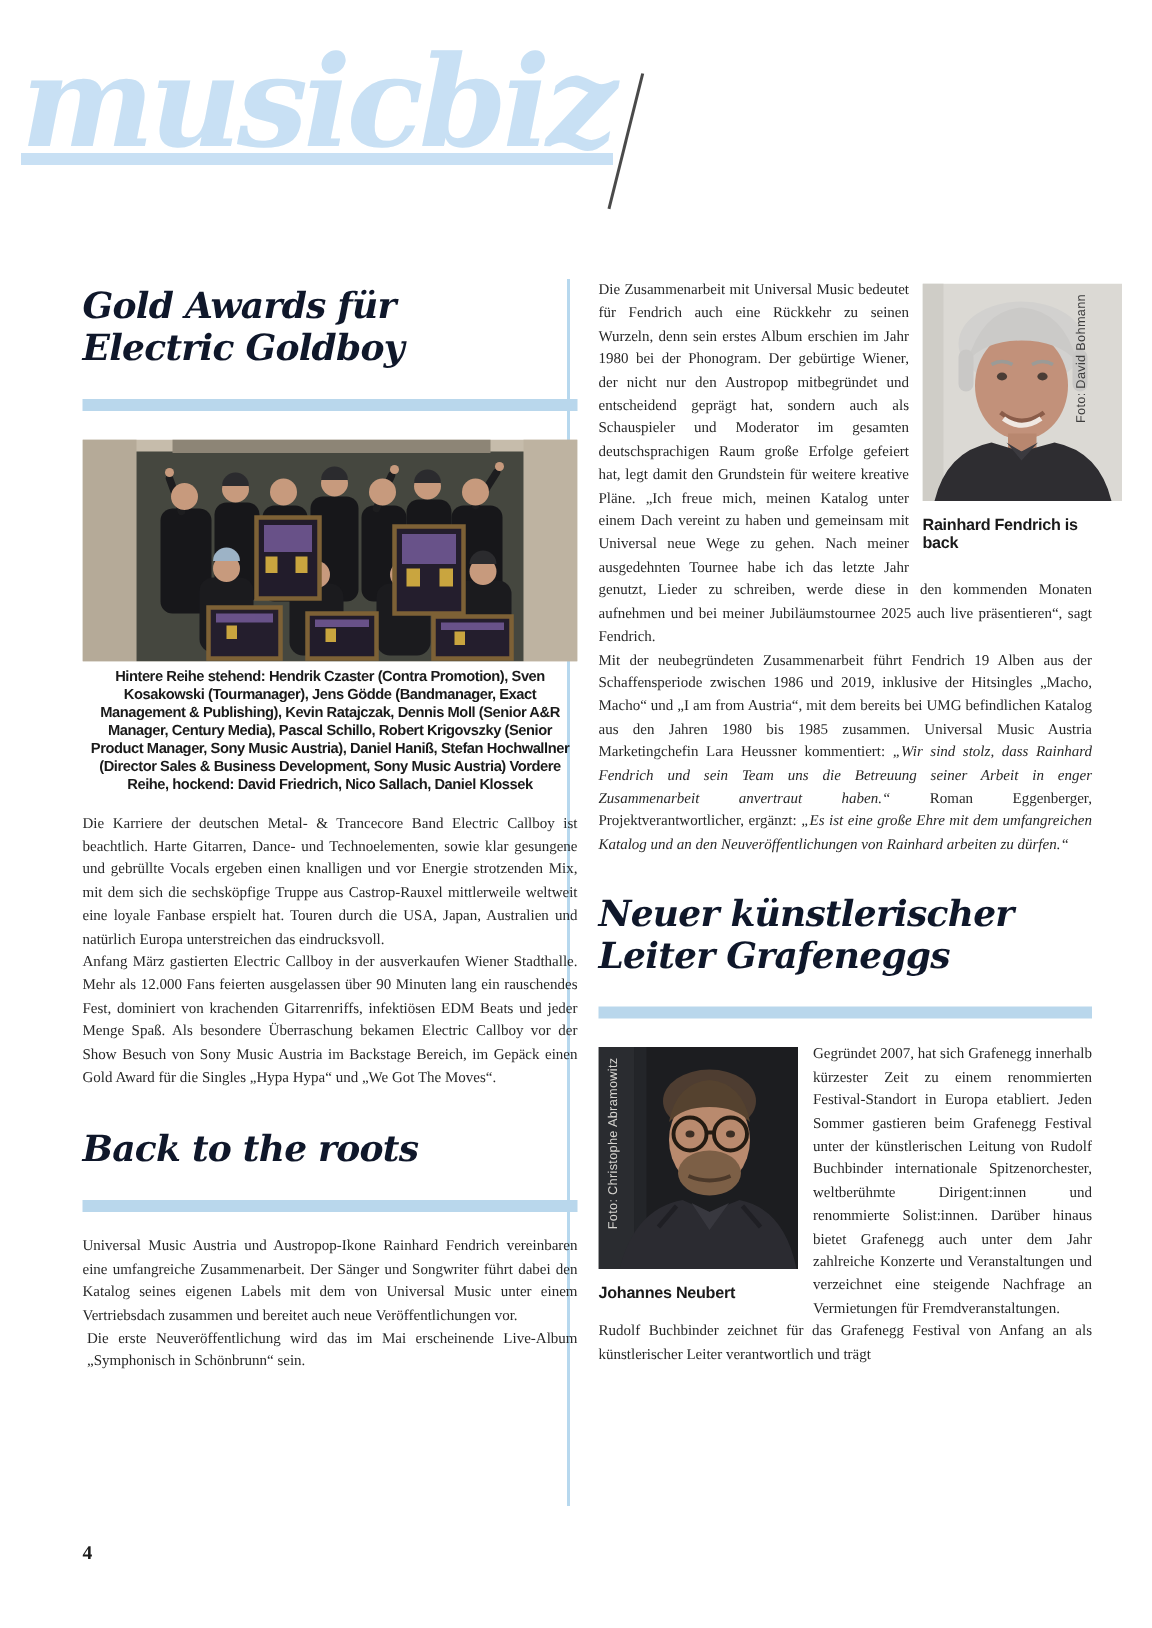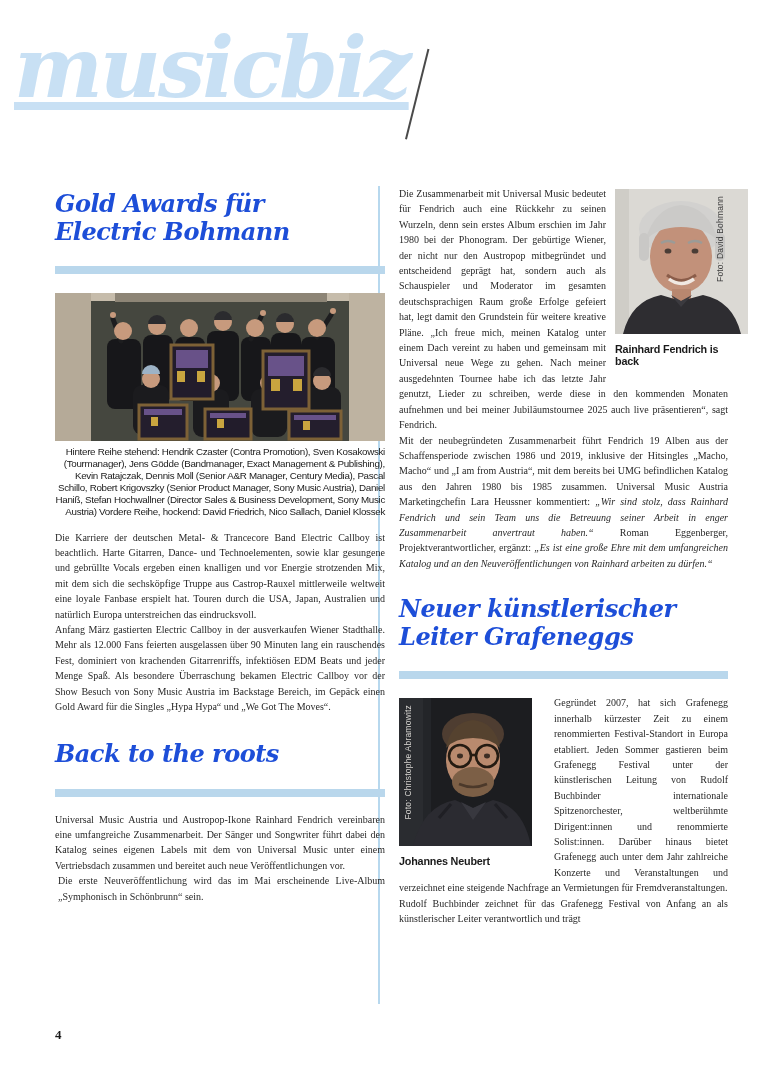--- a/index.html
+++ b/index.html
@@ -23,49 +23,49 @@
   }
 
   
   .col-left  { position:absolute; left:55px;  top:190px; width:330px; }
   .col-right { position:absolute; left:399px; top:186px; width:329px; }
   .divider   { position:absolute; left:378px; top:186px; width:2px; height:818px; background:#b7d8ee; }
 
   
   .article-title {
     font-family:"DejaVu Serif", serif; font-style:italic; font-weight:bold;
-    font-size:24px; line-height:1.17; color:#1d4ed8; margin:0; letter-spacing:-0.5px;
+    font-size:24px; line-height:1.17; color:#0f172a; margin:0; letter-spacing:-0.5px;
   }
   .article-title .tl { display:block; }
   .bar { height:8px; background:#b9d7ec; }
   .bar-m1 { margin-top:20px; }
 
   
   .body-text {
     font-size:10px; line-height:15.4px; text-align:justify; margin:0;
   }
   .body-text .ital { font-style:italic; }
   .newline-block { display:block; padding-left:3px; }
 
   
   .photo-caption-block {
-    font-family:"Liberation Sans", sans-serif; font-weight:400;
+    font-family:"Liberation Sans", sans-serif; font-weight:700;
     font-size:9.8px; line-height:11.9px; letter-spacing:-0.3px;
-    color:#1a1a1a; margin:5px 0 0 0; text-align:right;
+    color:#1a1a1a; margin:5px 0 0 0; text-align:center;
   }
   .photo-label {
     font-family:"Liberation Sans", sans-serif; font-weight:700;
     font-size:10.8px; letter-spacing:-0.2px; color:#1a1a1a; margin-top:5px;
   }
 
   
   .band-photo { display:block; width:330px; height:148px; margin-top:19px; }
   .photo-wrap { position:relative; }
   .float-right-photo { float:right; width:113px; margin:3px 0 10px 9px; }
-  .float-left-photo  { float:left;  width:133px; margin:3px 22px 6px 0; }
+  .float-left-photo  { float:left;  width:133px; margin:3px 10px 6px 0; }
   .v-credit {
     position:absolute; writing-mode:vertical-rl; transform:rotate(180deg);
     font-family:"Liberation Sans", sans-serif; font-size:8.5px; letter-spacing:0.2px;
   }
   .v-credit-right { top:7px; right:3px; color:#3d3d3d; }
   .v-credit-left  { top:7px; left:4px;  color:#d6d4d0; }
 
   .spacer-h2 { margin-top:26px; }
   .para-after-bar { margin-top:15px; }
 
@@ -81,21 +81,21 @@
 
   <div class="logo">musicbiz</div>
   <div class="slash"></div>
 
   <div class="divider"></div>
 
   <div class="col-left">
 
     <h1 class="article-title">
       <span class="tl">Gold Awards für</span>
-      <span class="tl">Electric Bohmann</span>
+      <span class="tl">Electric Goldboy</span>
     </h1>
 
     <div class="bar bar-m1"></div>
 
     <svg class="band-photo" viewBox="0 0 330 148" xmlns="http://www.w3.org/2000/svg">
       <rect width="330" height="148" fill="#c6bcab"></rect>
       <rect x="0" width="36" height="148" fill="#b5aa98"></rect>
       <rect x="294" width="36" height="148" fill="#beb3a1"></rect>
       <rect x="36" y="8" width="258" height="140" fill="#45473f"></rect>
       <rect x="60" y="0" width="212" height="9" fill="#8d8576"></rect>

